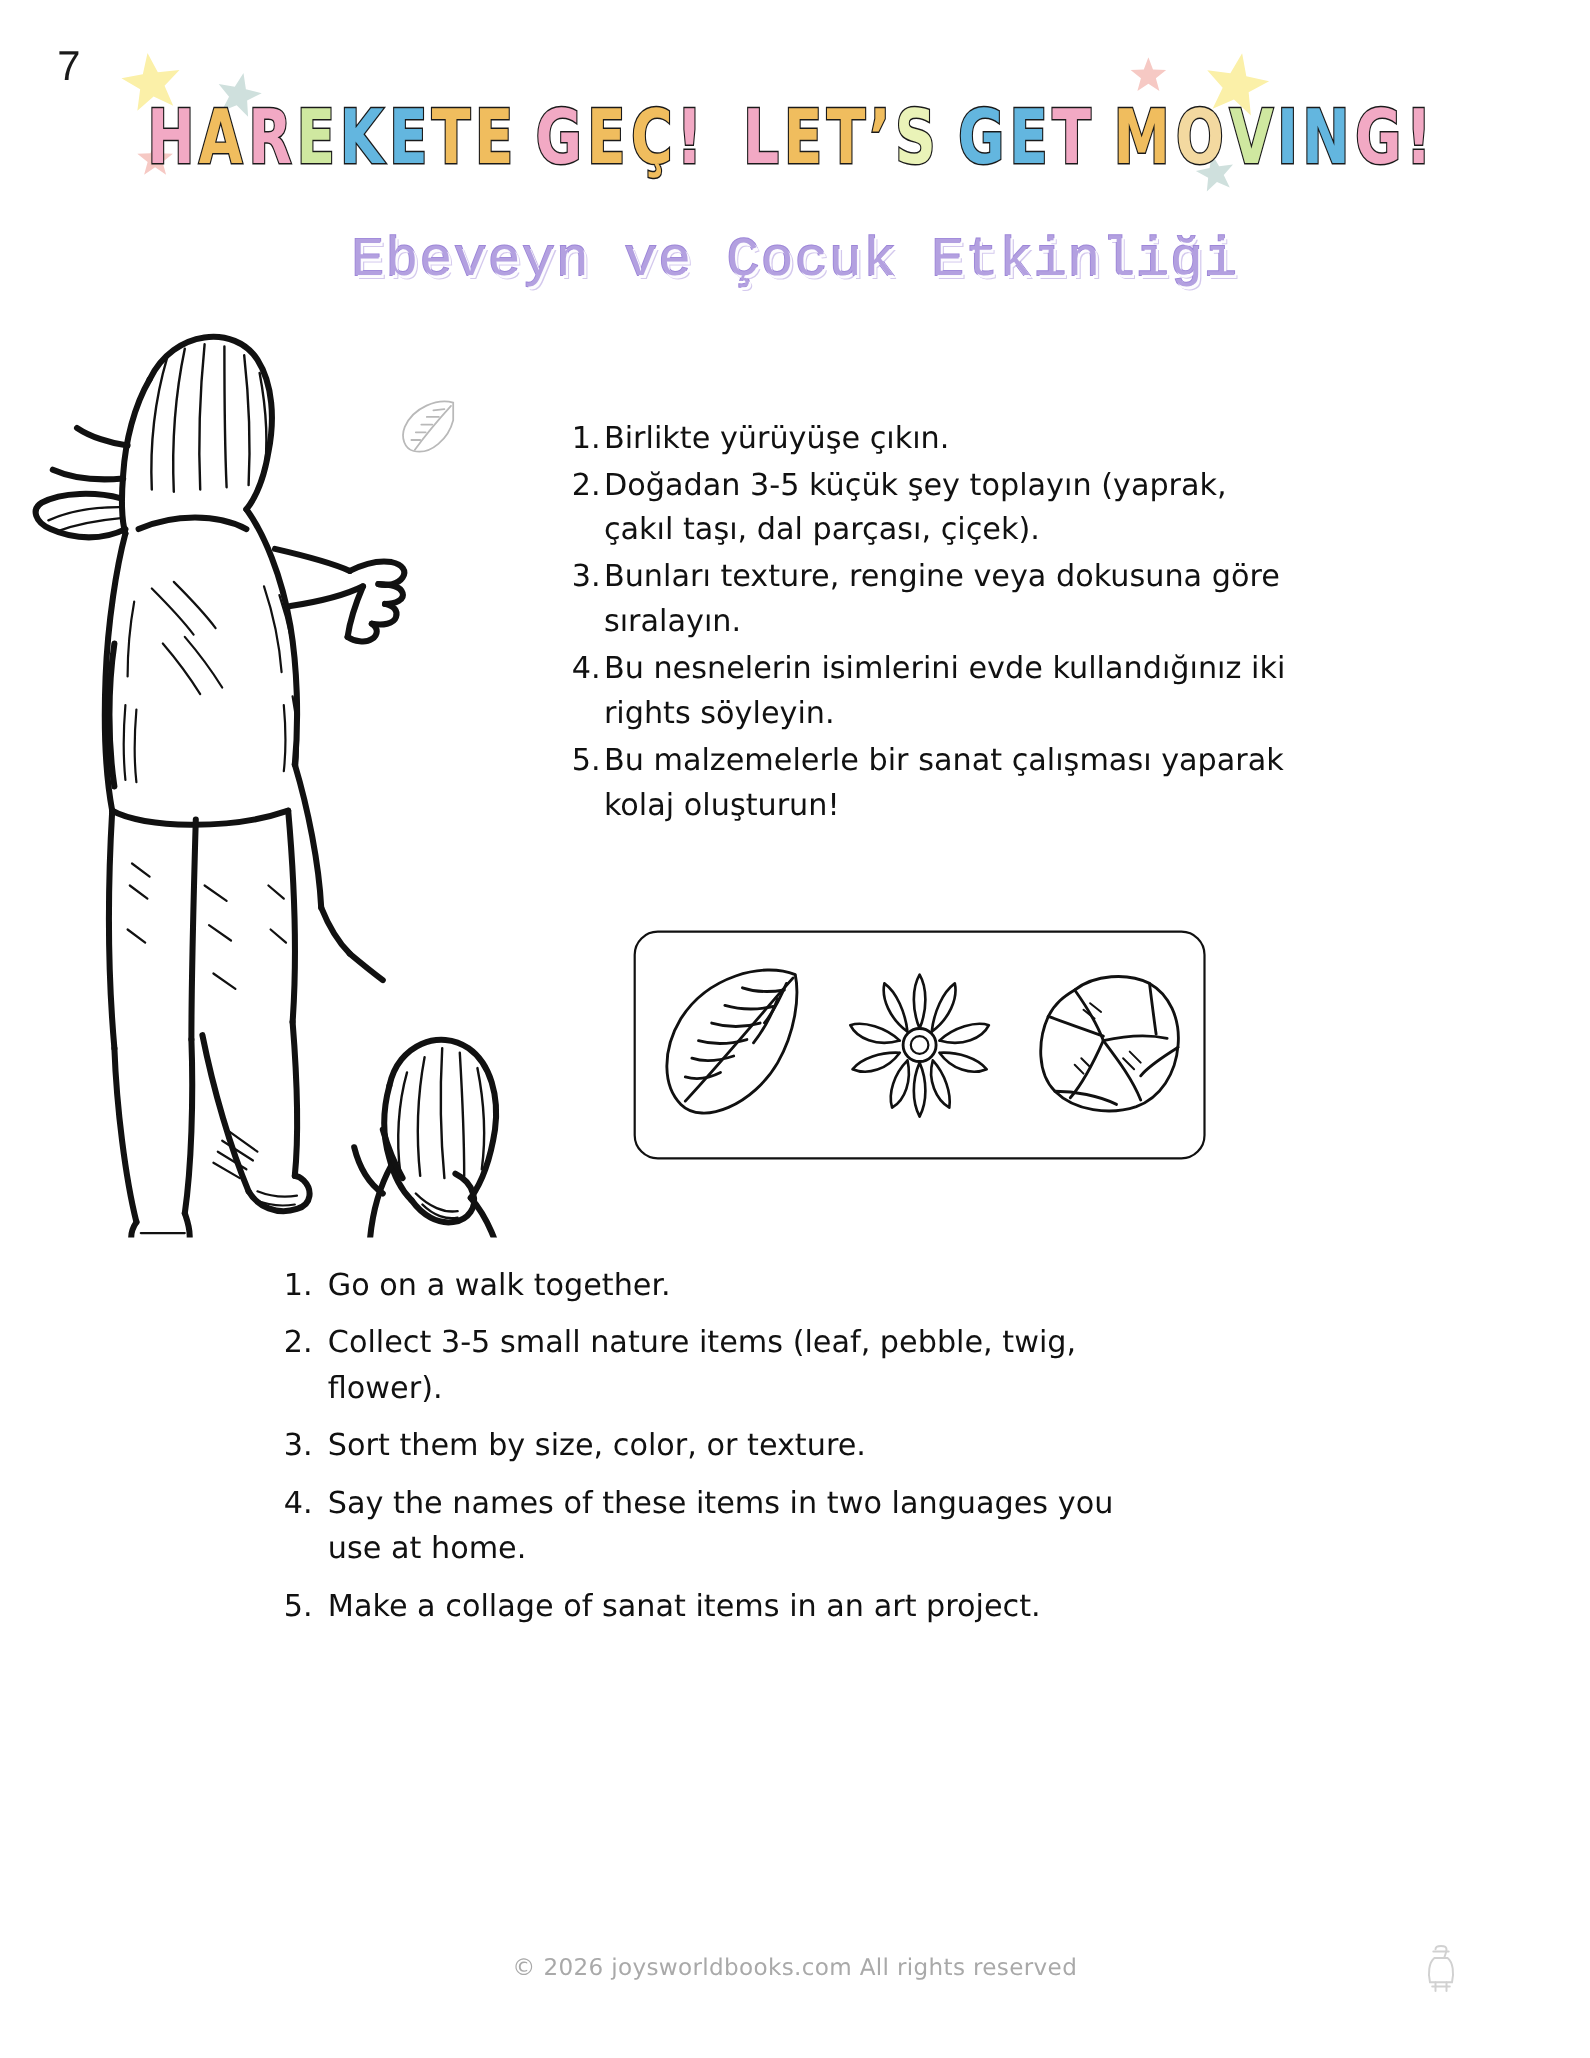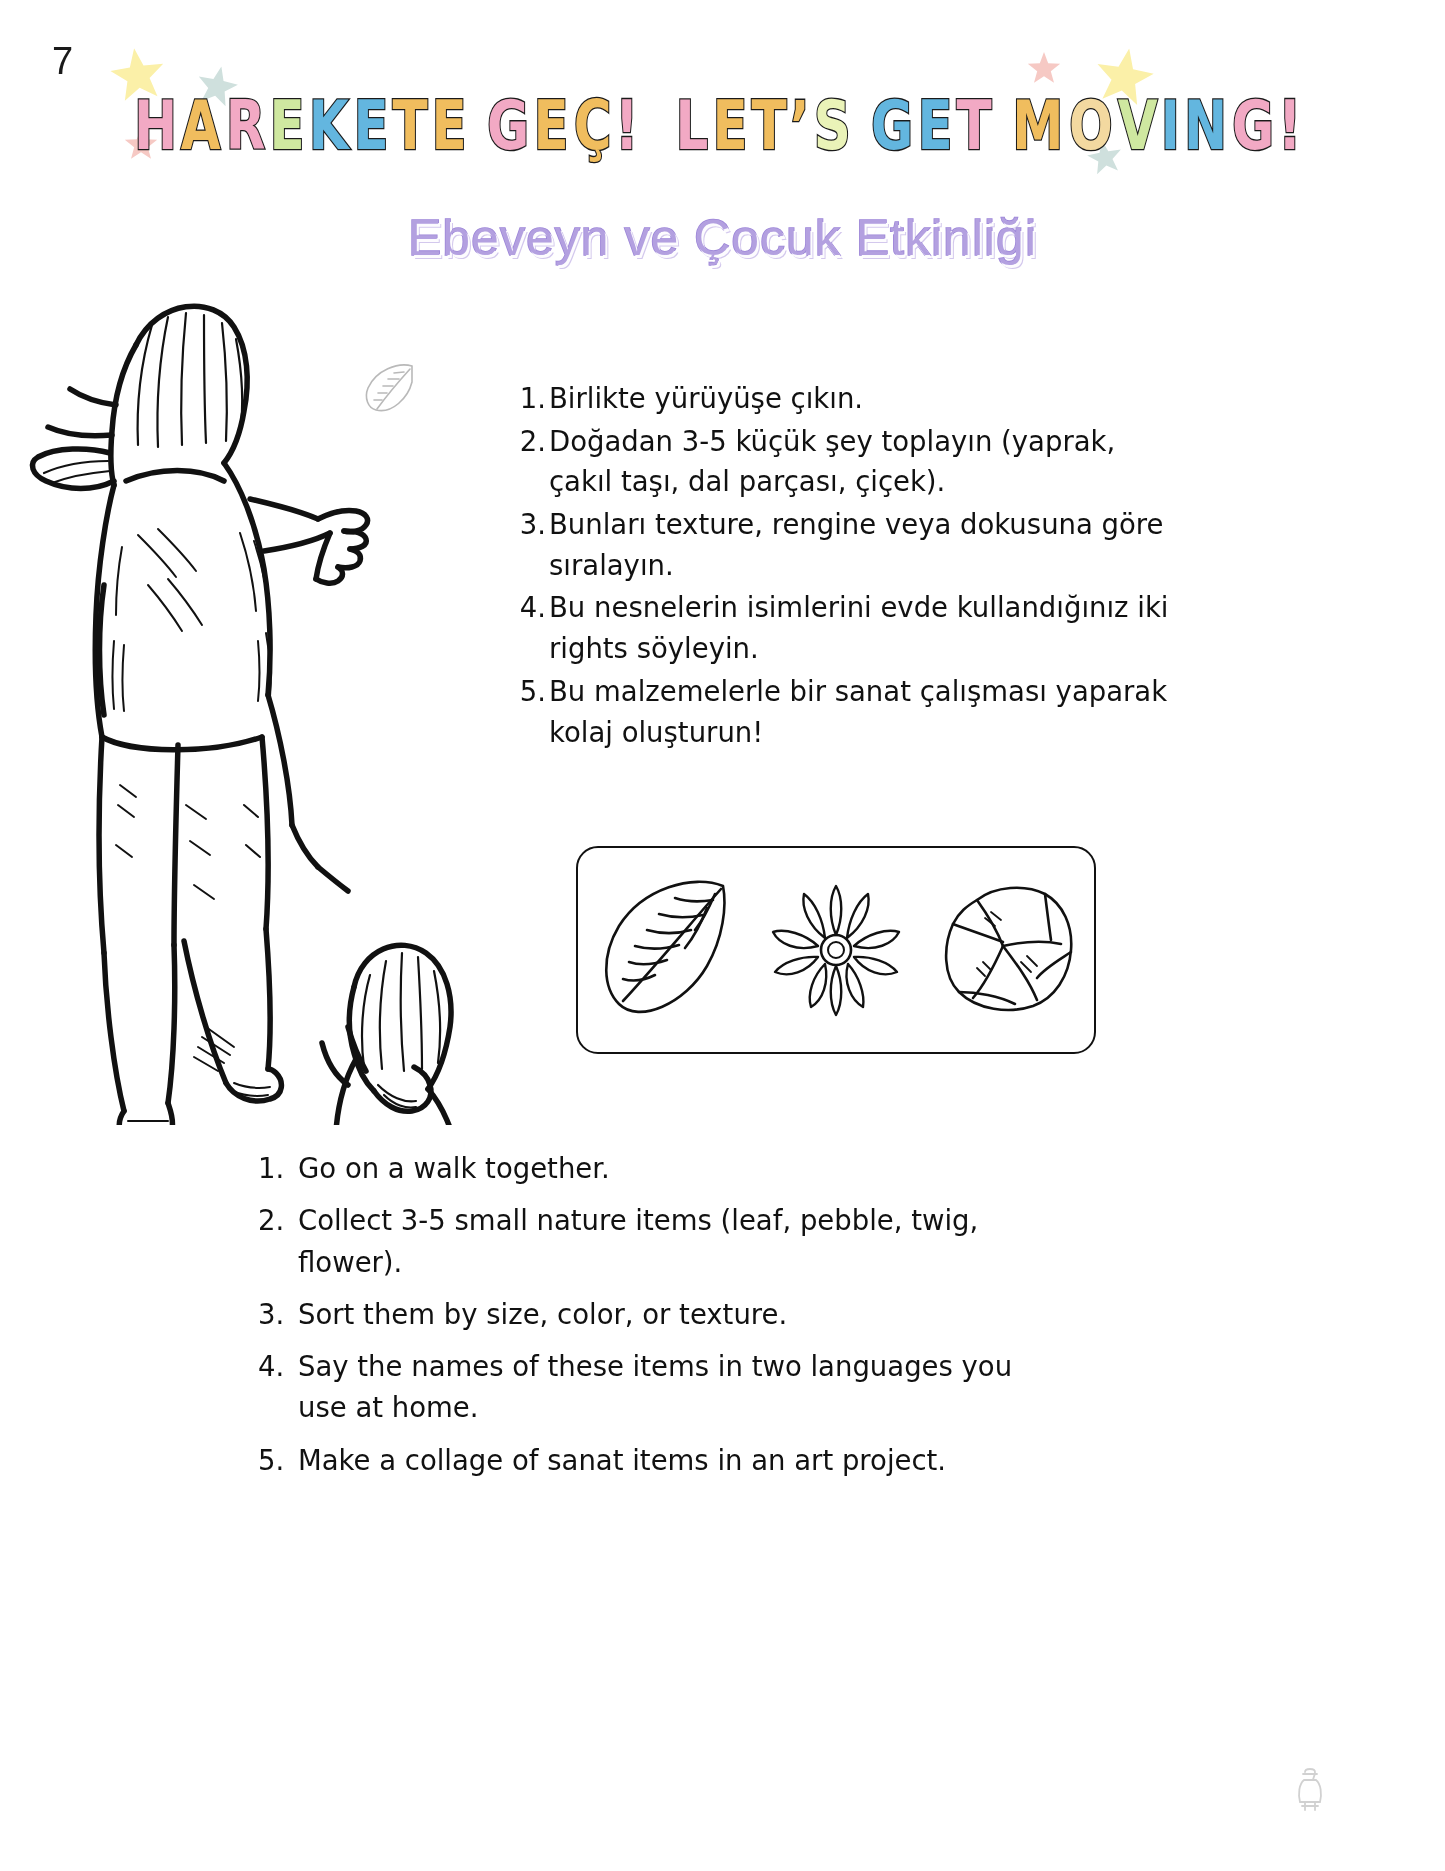--- a/index.html
+++ b/index.html
@@ -66,21 +66,21 @@
   .subtitle-wrap {
     position: absolute;
     left: 0;
     width: 1445px;
     text-align: center;
   }
   .sub1 { top: 212px; }
   .sub2 { top: 276px; }
   .subtitle {
     display: inline-block;
-    font-family: Liberation Sans, sans-serif;
+    font-family: Liberation Mono, monospace;
     font-weight: 400;
     color: #b3a0e0;
     line-height: 1.05;
     -webkit-text-stroke: 1.6px #9d86d8;
     paint-order: stroke fill;
     text-shadow: 2px 3px 0 rgba(255,255,255,0.95), 3px 4px 0 rgba(157,134,216,0.45);
   }
   .sub1 .subtitle { font-size: 50px; letter-spacing: 1px; }
   .sub2 .subtitle { font-size: 42px; letter-spacing: 1px; }
 
@@ -512,20 +512,23 @@
       <div class="en-item">
         <div class="en-num">4.</div>
         <div class="en-txt">Say the names of these items in two languages you use at home.</div>
       </div>
       <div class="en-item">
         <div class="en-num">5.</div>
         <div class="en-txt">Make a collage of sanat items in an art project.</div>
       </div>
     </div>
 
+  <div class="footer">
+    <span class="footer-text">© 2026 joysworldbooks.com All rights reserved</span>
+  </div>
   <div class="footer-mark">
     <svg viewBox="0 0 34 46">
       <g fill="none" stroke="#9a9a9a" stroke-width="1.8" stroke-linecap="round">
         <path d="M12 6 C12 2 22 2 22 6 C22 10 20 12 20 14"></path>
         <path d="M10 8 L24 8"></path>
         <path d="M11 14 C6 18 5 28 7 36 L27 36 C29 28 28 18 23 14 Z"></path>
         <path d="M9 40 L25 40"></path>
         <path d="M12 36 L12 44"></path>
         <path d="M22 36 L22 44"></path>
       </g>

